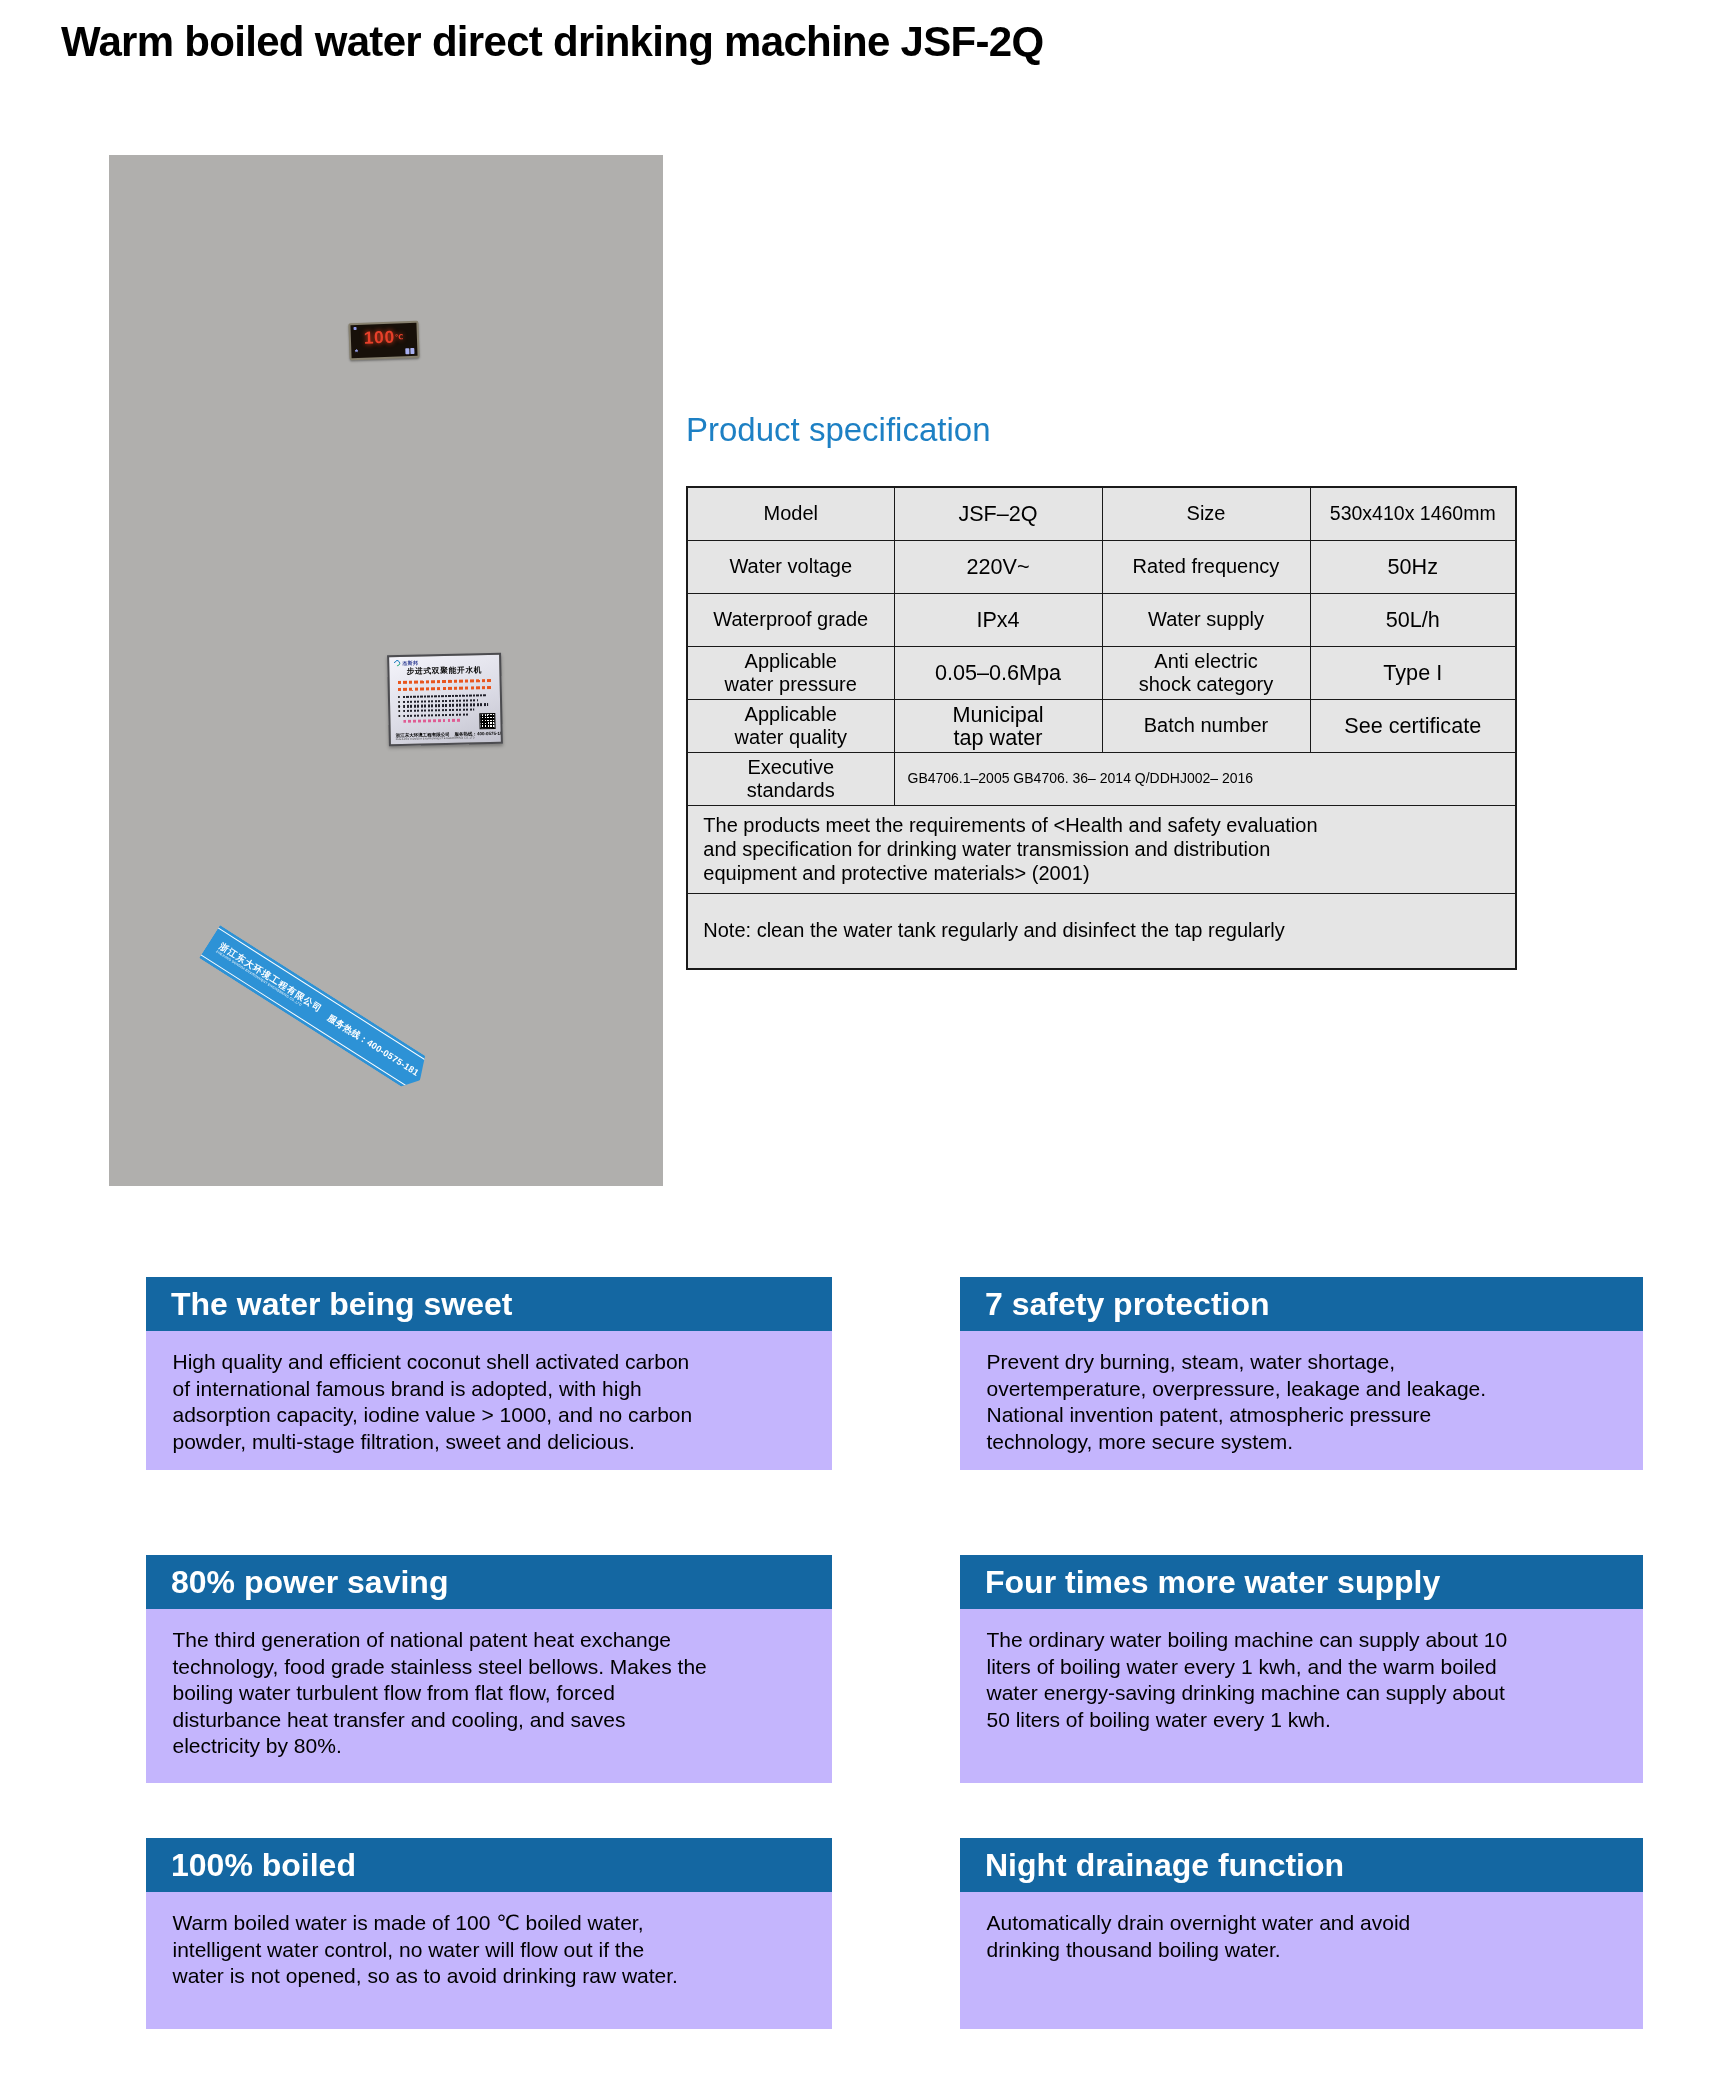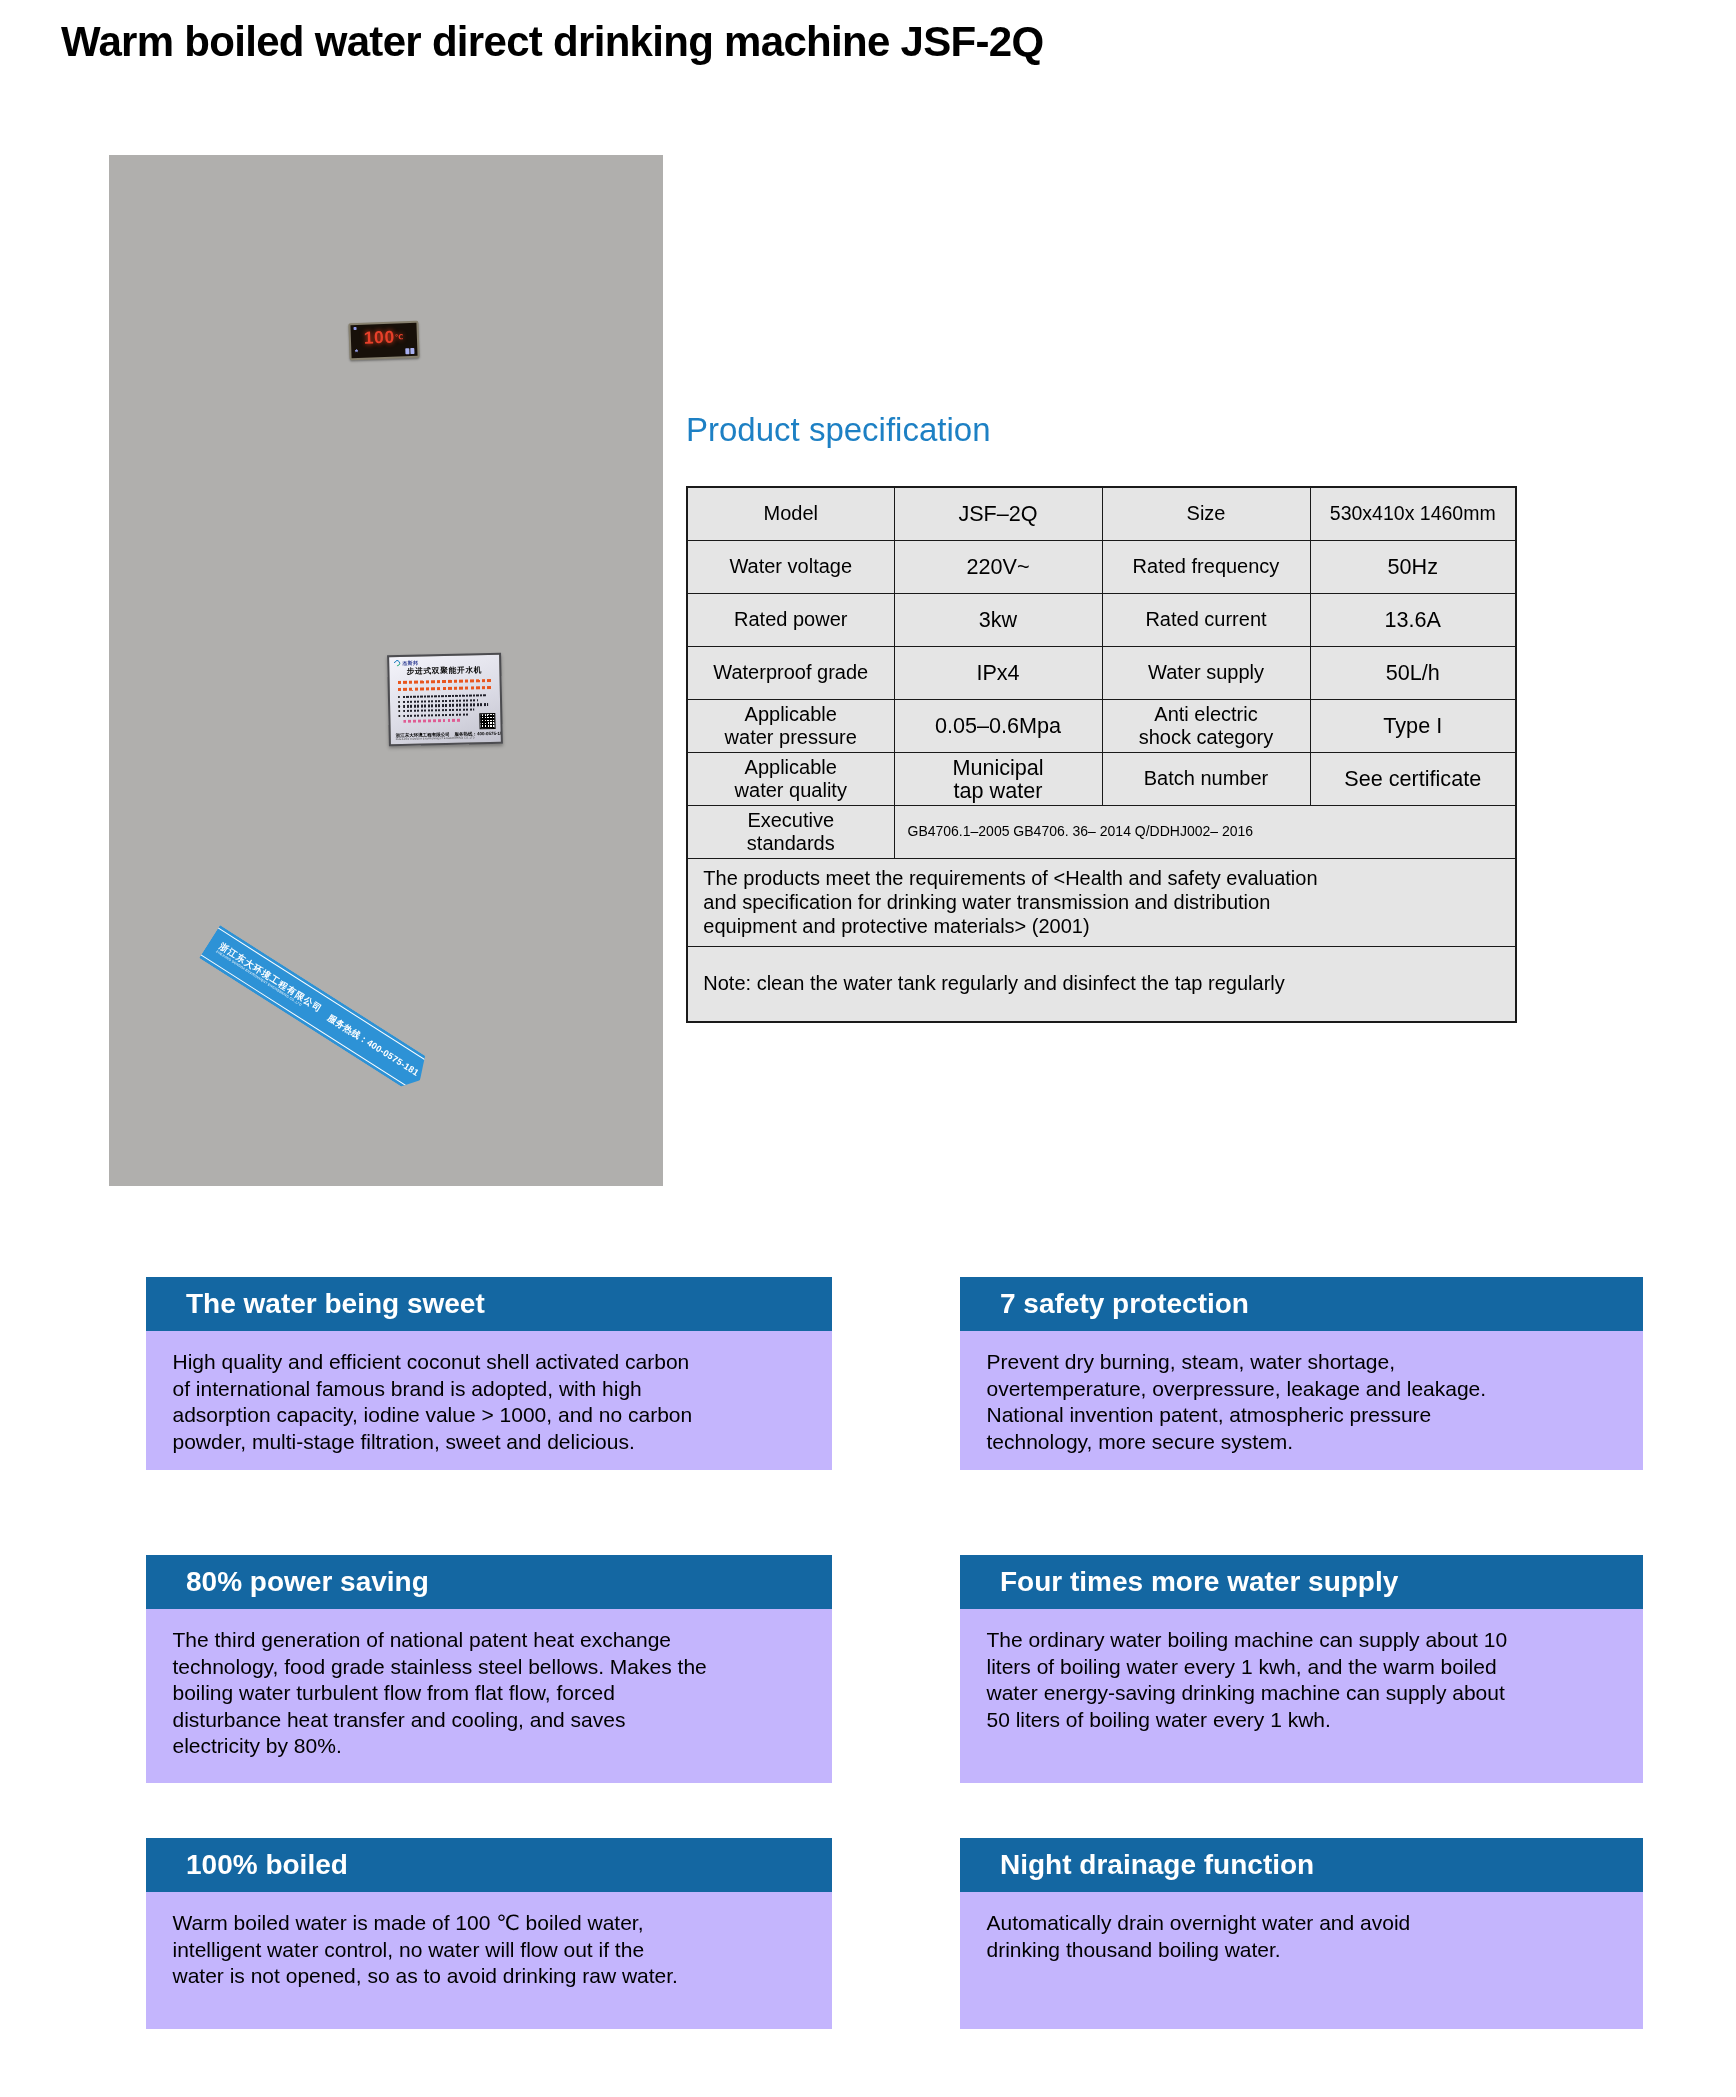--- a/index.html
+++ b/index.html
@@ -99,21 +99,21 @@
   .spec-table tr.exec{height:53px;}
   .spec-table td.execv{font-size:14px;text-align:left;padding-left:13px;}
   .spec-table tr.health{height:88px;}
   .spec-table tr.health td{text-align:left;padding:5.6px 15.3px;line-height:24px;}
   .spec-table tr.note{height:76px;}
   .spec-table tr.note td{text-align:left;padding-left:15.3px;}
   
   .fbox{position:absolute;}
   .fhead{
     height:54px;line-height:54px;background:#1467a2;color:#fff;
-    font-size:28px;font-weight:700;padding-left:40px;box-sizing:border-box;
+    font-size:32px;font-weight:700;padding-left:25px;box-sizing:border-box;
   }
   .fbody{
     background:#c4b5fd;color:#000;font-size:21px;line-height:26.5px;
     padding:18px 26.5px;box-sizing:border-box;white-space:pre-line;
   }
   .b1{left:146px;top:1277px;width:686px;}
   .b2{left:960px;top:1277px;width:683px;}
   .b3{left:146px;top:1555px;width:686px;}
   .b4{left:960px;top:1555px;width:683px;}
   .b5{left:146px;top:1838px;width:686px;}
@@ -204,26 +204,20 @@
     <td>Size</td>
     <td class="size-val">530x410x 1460mm</td>
   </tr>
   <tr class="r">
     <td>Water voltage</td>
     <td class="val">220V~</td>
     <td>Rated frequency</td>
     <td class="val">50Hz</td>
   </tr>
   <tr class="r">
-    <td>Rated power</td>
-    <td class="val">3kw</td>
-    <td>Rated current</td>
-    <td class="val">13.6A</td>
-  </tr>
-  <tr class="r">
     <td>Waterproof grade</td>
     <td class="val">IPx4</td>
     <td>Water supply</td>
     <td class="val">50L/h</td>
   </tr>
   <tr class="r">
     <td>Applicable
 water pressure</td>
     <td class="val">0.05–0.6Mpa</td>
     <td>Anti electric

